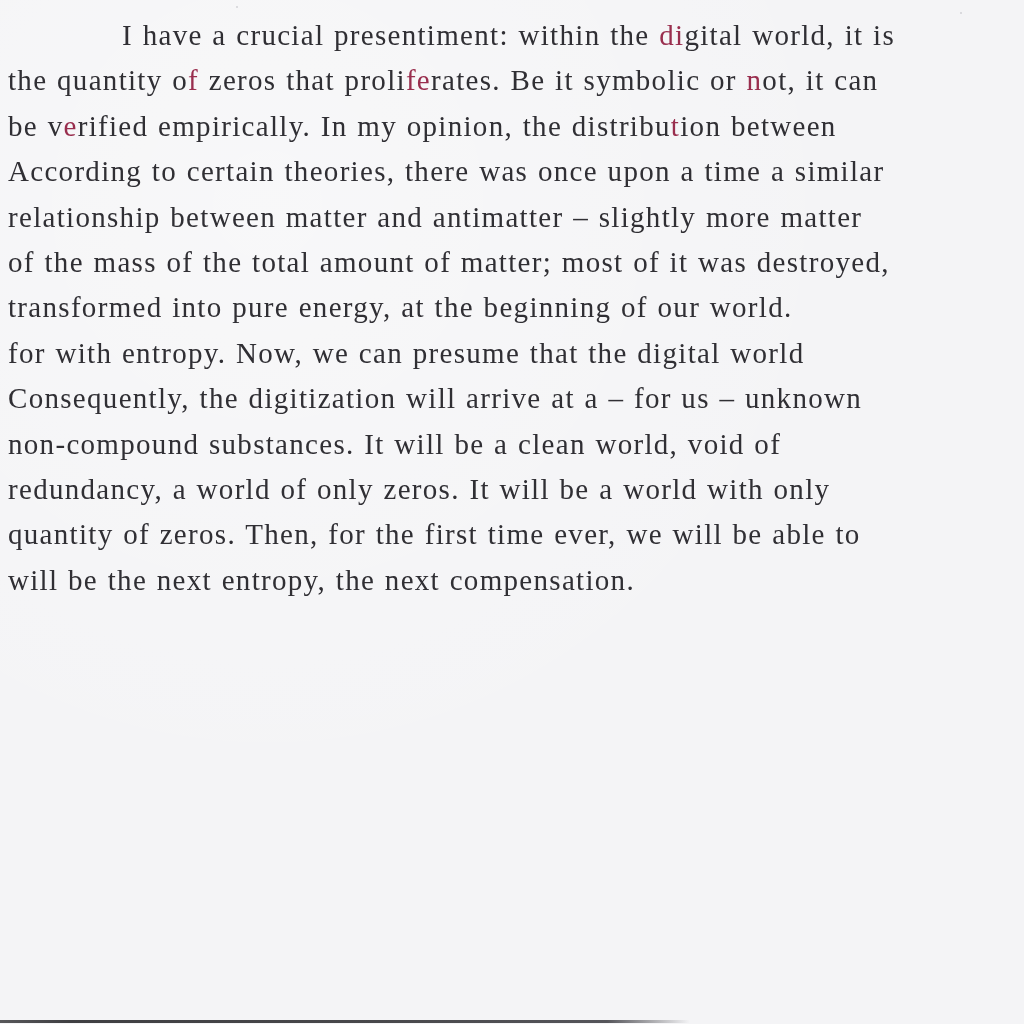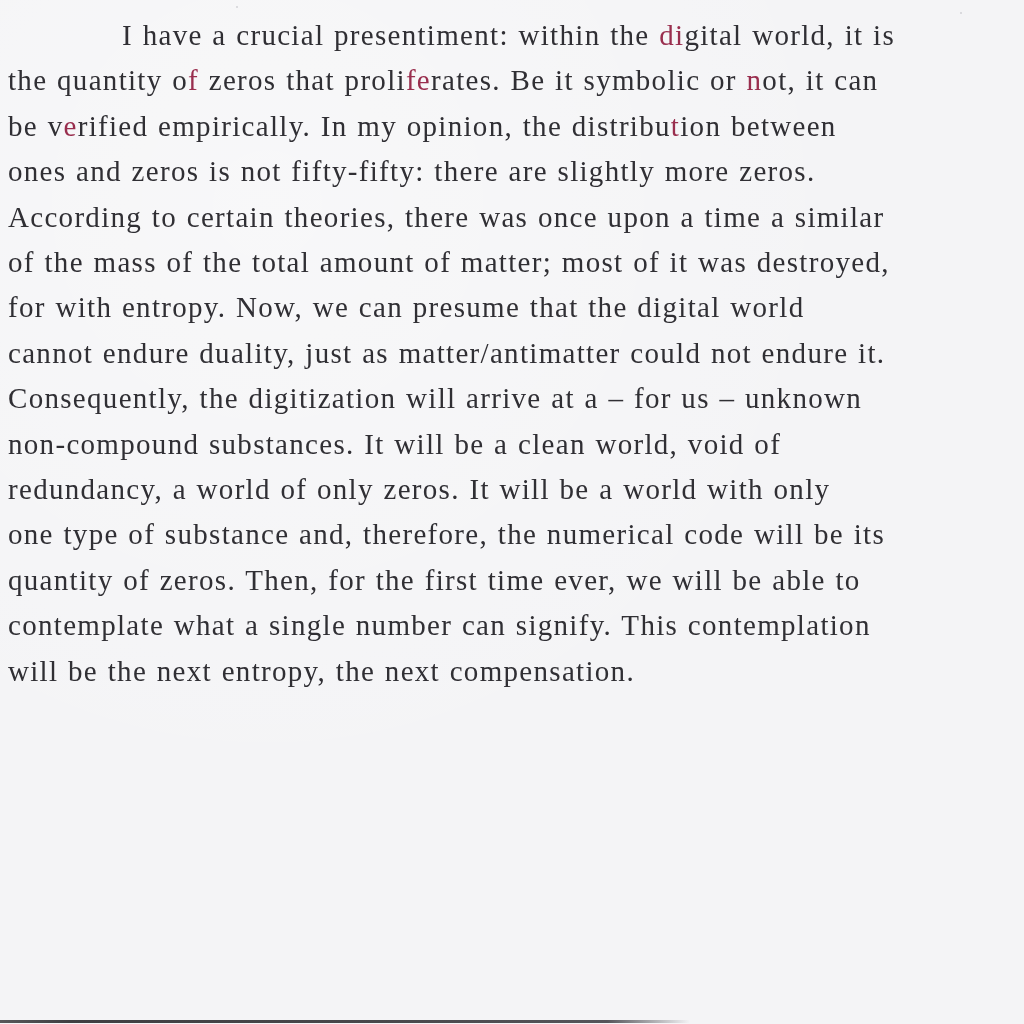--- a/index.html
+++ b/index.html
@@ -65,29 +65,27 @@
   }
 </style>
 </head>
 <body>
 
 <div class="page">
   <div class="text-block">
       <div class="line indent"><span class="">I have a crucial presentiment: within the </span><span class="accent">di</span><span class="">gital world, it is</span></div>
       <div class="line"><span class="">the quantity o</span><span class="accent">f</span><span class=""> zeros that proli</span><span class="accent">fe</span><span class="">rates. Be it symbolic or </span><span class="accent">n</span><span class="">ot, it can</span></div>
       <div class="line"><span class="">be v</span><span class="accent">e</span><span class="">rified empirically. In my opinion, the distribu</span><span class="accent">t</span><span class="">ion between</span></div>
-      <div class="line"><span class="">ones and zeros is not fifty-fifty: there are slightly more zeros.</span></div>
       <div class="line"><span class="">According to certain theories, there was once upon a time a similar</span></div>
+      <div class="line"><span class="">relationship between matter and antimatter – slightly more matter</span></div>
       <div class="line"><span class="">of the mass of the total amount of matter; most of it was destroyed,</span></div>
+      <div class="line"><span class="">transformed into pure energy, at the beginning of our world.</span></div>
       <div class="line"><span class="">for with entropy. Now, we can presume that the digital world</span></div>
-      <div class="line"><span class="">cannot endure duality, just as matter/antimatter could not endure it.</span></div>
       <div class="line"><span class="">Consequently, the digitization will arrive at a – for us – unknown</span></div>
       <div class="line"><span class="">non-compound substances. It will be a clean world, void of</span></div>
       <div class="line"><span class="">redundancy, a world of only zeros. It will be a world with only</span></div>
-      <div class="line"><span class="">one type of substance and, therefore, the numerical code will be its</span></div>
       <div class="line"><span class="">quantity of zeros. Then, for the first time ever, we will be able to</span></div>
-      <div class="line"><span class="">contemplate what a single number can signify. This contemplation</span></div>
       <div class="line"><span class="">will be the next entropy, the next compensation.</span></div>
     </div>
   <div class="scan-edge-line"></div>
   <div class="speck" style="left:236px; top:6px; width:2px; height:2px;"></div>
   <div class="speck" style="left:960px; top:12px; width:2px; height:2px;"></div>
 </div>
 
 </body></html>

